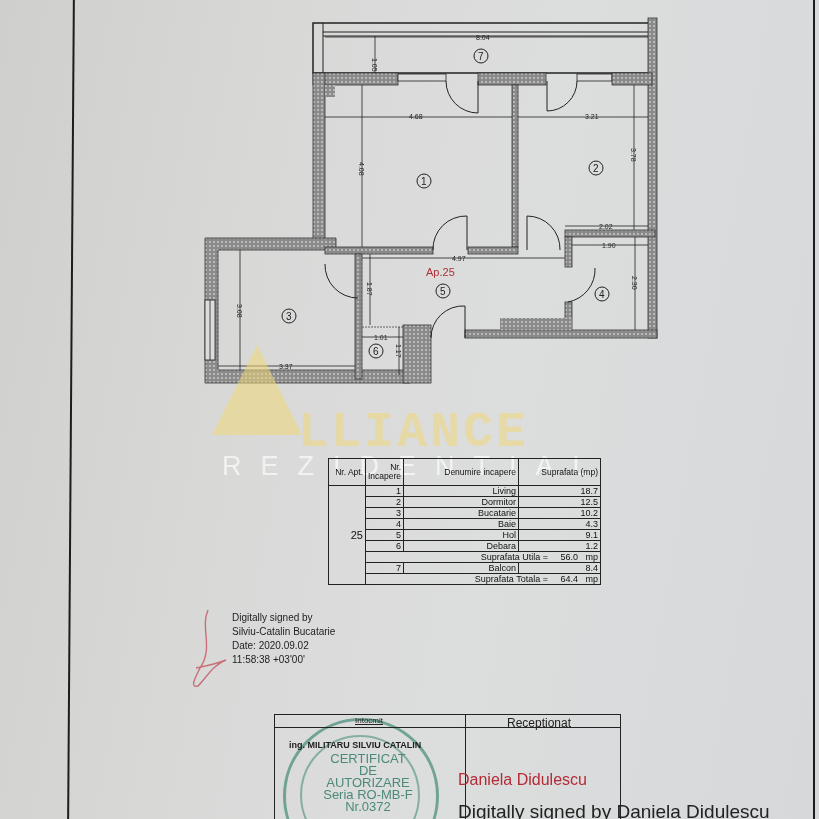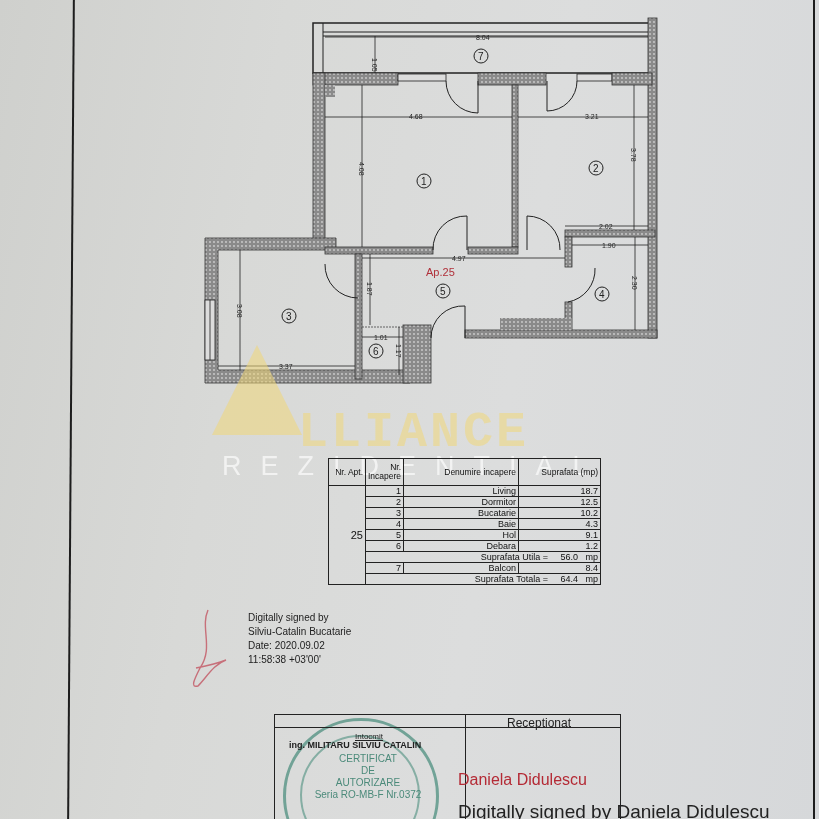--- a/index.html
+++ b/index.html
@@ -11,28 +11,28 @@
   .dim{font-family:"Liberation Sans",sans-serif;font-size:7px;fill:#222;}
   .rnum{font-family:"Liberation Sans",sans-serif;font-size:10px;fill:#222;}
   .aplabel{font-family:"Liberation Sans",sans-serif;font-size:11px;fill:#b0303a;}
   .wm{position:absolute;left:212px;top:404px;font-family:Liberation Mono, monospace;font-weight:bold;font-size:50px;letter-spacing:3px;color:rgba(240,215,120,0.55);margin-left:36px;}
   .wm-tri{position:absolute;left:212px;top:345px;width:0;height:0;border-left:45px solid transparent;border-right:45px solid transparent;border-bottom:90px solid rgba(240,215,120,0.55);}
   .wm2{position:absolute;left:222px;top:451px;font-family:"Liberation Sans",sans-serif;font-size:27px;letter-spacing:19px;color:rgba(255,255,255,0.65);}
   table.rooms{position:absolute;left:328px;top:458px;width:273px;border-collapse:collapse;font-size:9px;color:#111;}
   table.rooms td{border:1.2px solid #222;padding:0 2px;height:10px;line-height:10px;text-align:right;}
   table.rooms .hdr td{height:26px;line-height:9px;font-size:8.5px;}
   .sig-name{position:absolute;left:106px;top:603px;font-size:17px;line-height:25px;color:#222;}
-  .sig-text{position:absolute;left:232px;top:611px;font-size:10px;line-height:14px;color:#222;margin-left:16px;}
+  .sig-text{position:absolute;left:232px;top:611px;font-size:10px;line-height:14px;color:#222;}
   .stamp-table{position:absolute;left:274px;top:714px;width:345px;height:120px;border:1.3px solid #222;}
   .st-col{position:absolute;top:0;height:120px;border-left:1.3px solid #222;left:190px;}
   .st-hdr{position:absolute;top:12px;left:0;width:345px;border-top:1.3px solid #222;}
-  .st-h1{position:absolute;left:80px;top:1px;font-size:8px;color:#222;text-decoration:underline;margin-top:16px;}
+  .st-h1{position:absolute;left:80px;top:1px;font-size:8px;color:#222;text-decoration:underline;}
   .st-h2{position:absolute;left:232px;top:1px;font-size:12px;color:#222;}
   .st-eng{position:absolute;left:14px;top:25px;font-size:9px;font-weight:bold;color:#222;text-align:right;}
-  .st-stampt{position:absolute;left:28px;top:38px;font-size:10px;line-height:12px;color:#4b8a7a;text-align:center;width:130px;}
+  .st-stampt{position:absolute;left:28px;top:38px;font-size:13px;line-height:12px;color:#4b8a7a;text-align:center;width:130px;}
   .stamp-circle{position:absolute;left:283px;top:718px;width:150px;height:150px;border-radius:50%;border:3px solid #4d8f7f;opacity:0.75;}
   .stamp-circle2{position:absolute;left:300px;top:735px;width:116px;height:116px;border-radius:50%;border:2px solid #4d8f7f;opacity:0.6;}
   .recv-name{position:absolute;left:458px;top:771px;font-size:16px;color:#b42a35;}
   .recv-sig{position:absolute;left:458px;top:801px;font-size:19px;color:#222;}
   .acro{position:absolute;left:186px;top:608px;}
 </style>
 </head>
 <body>
 
 <div class="page">

